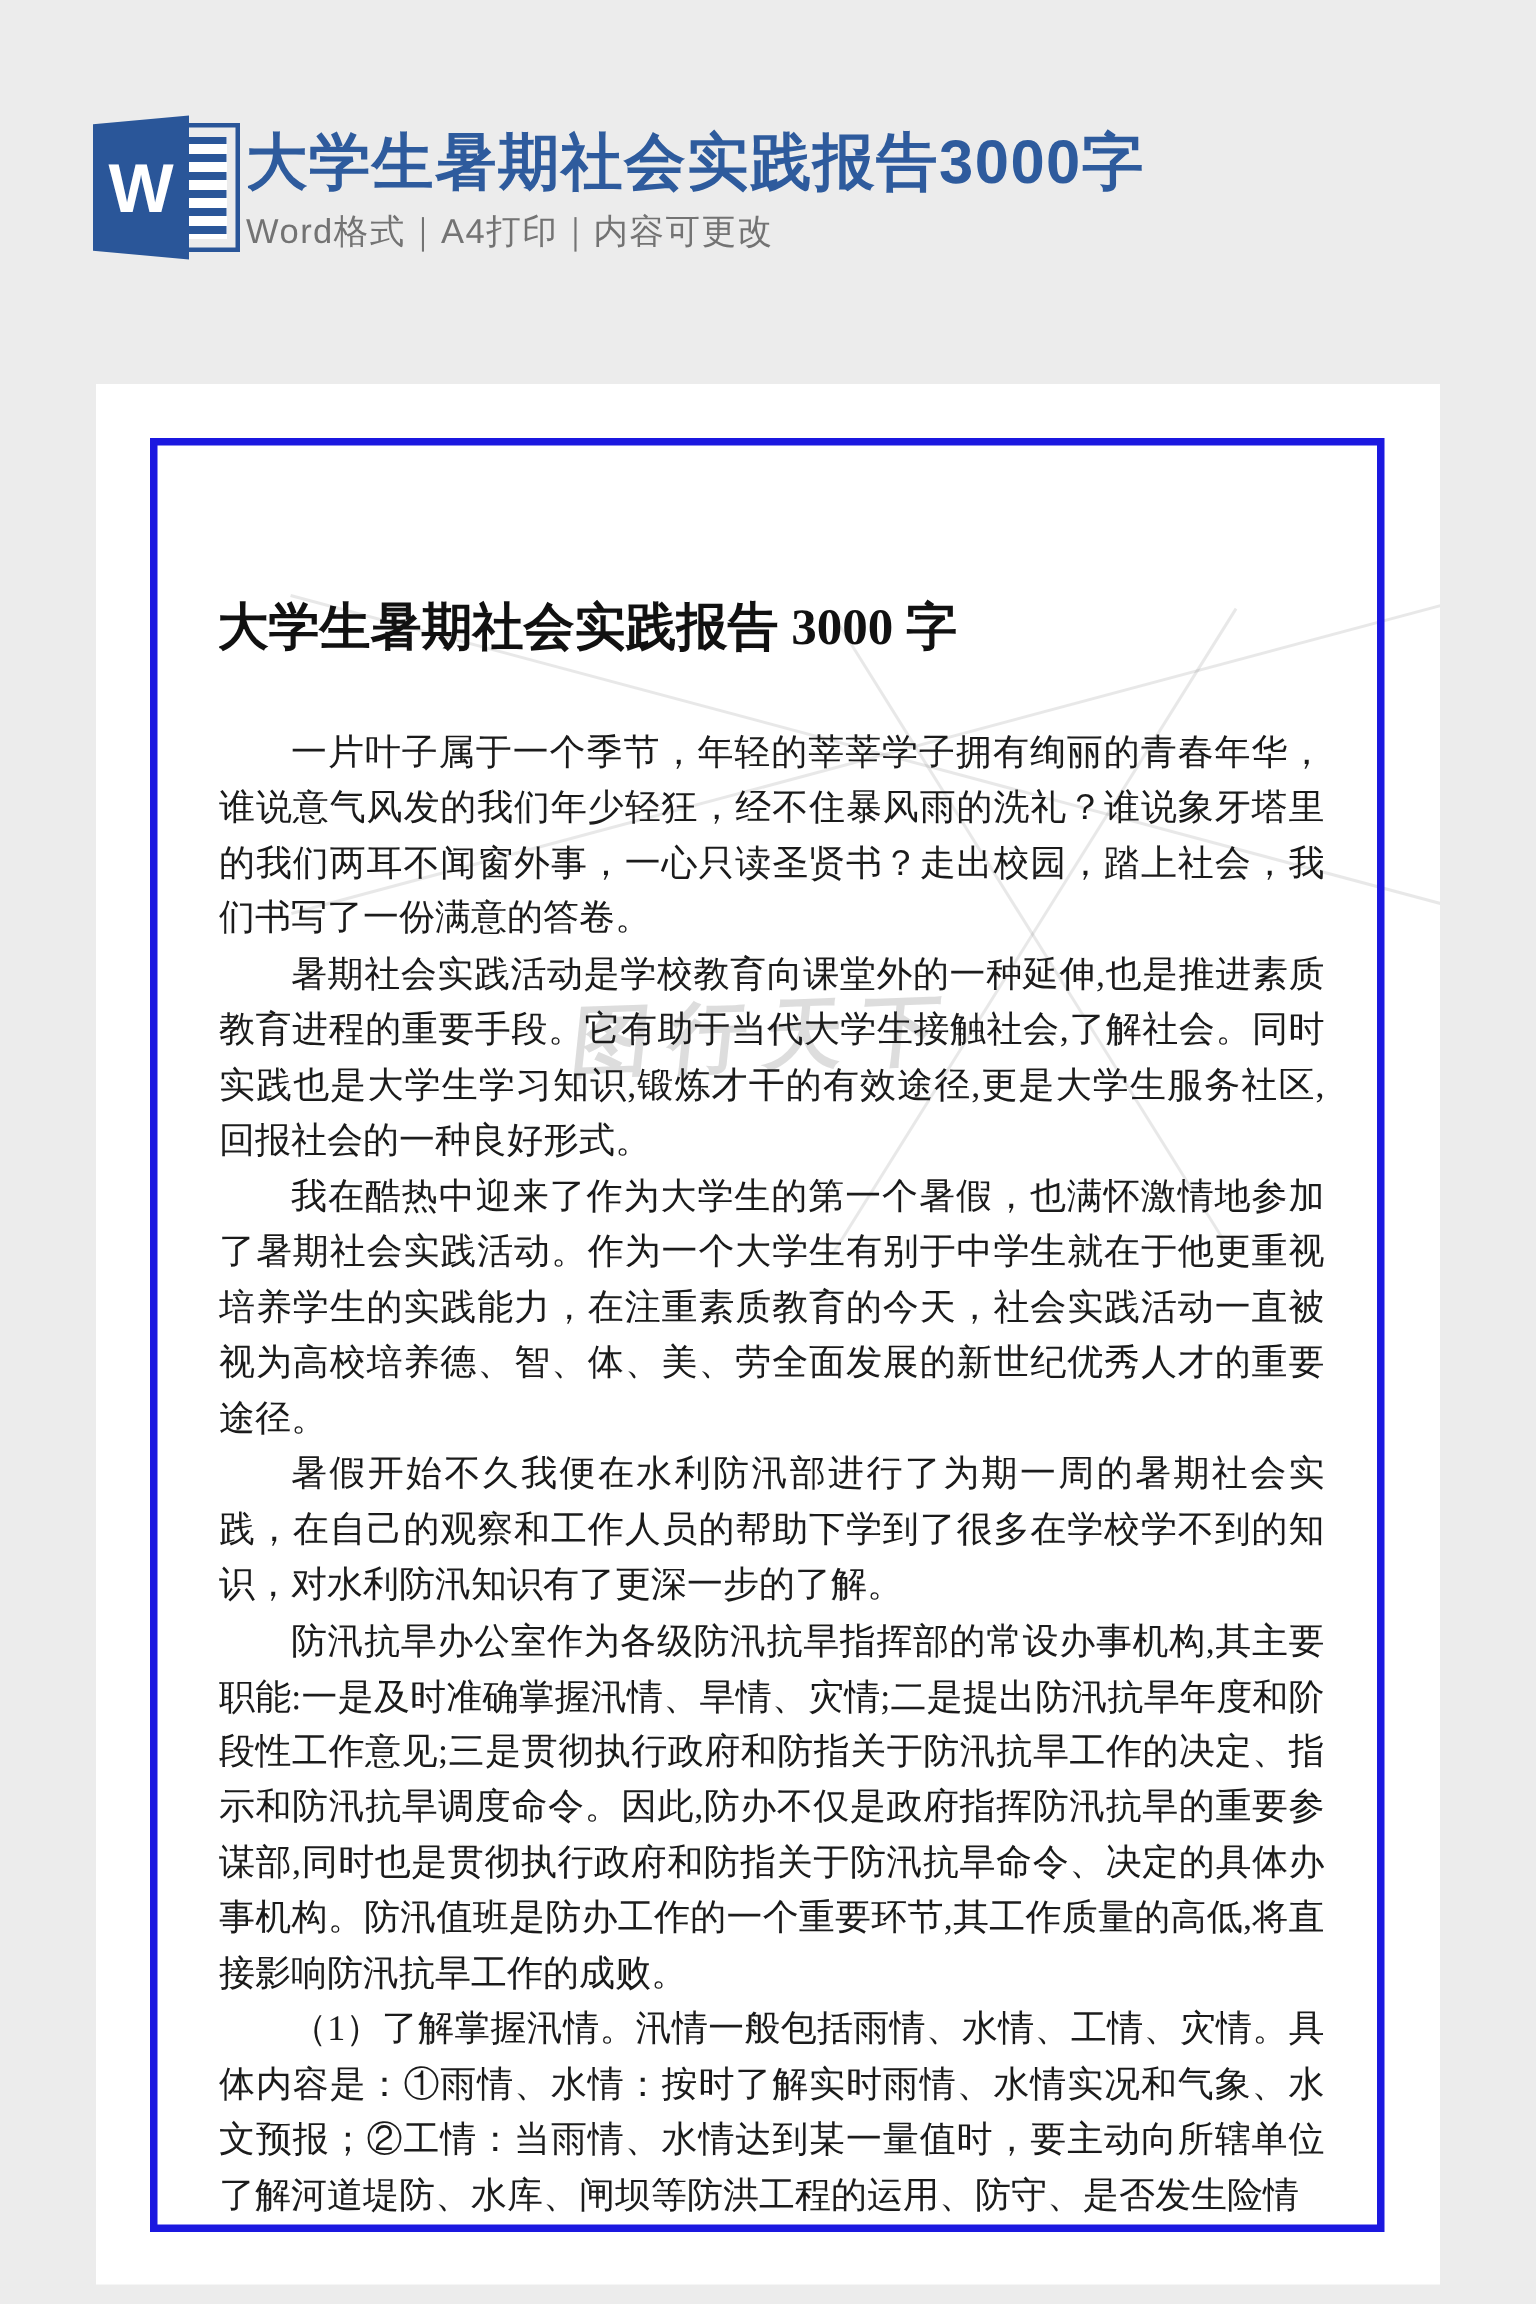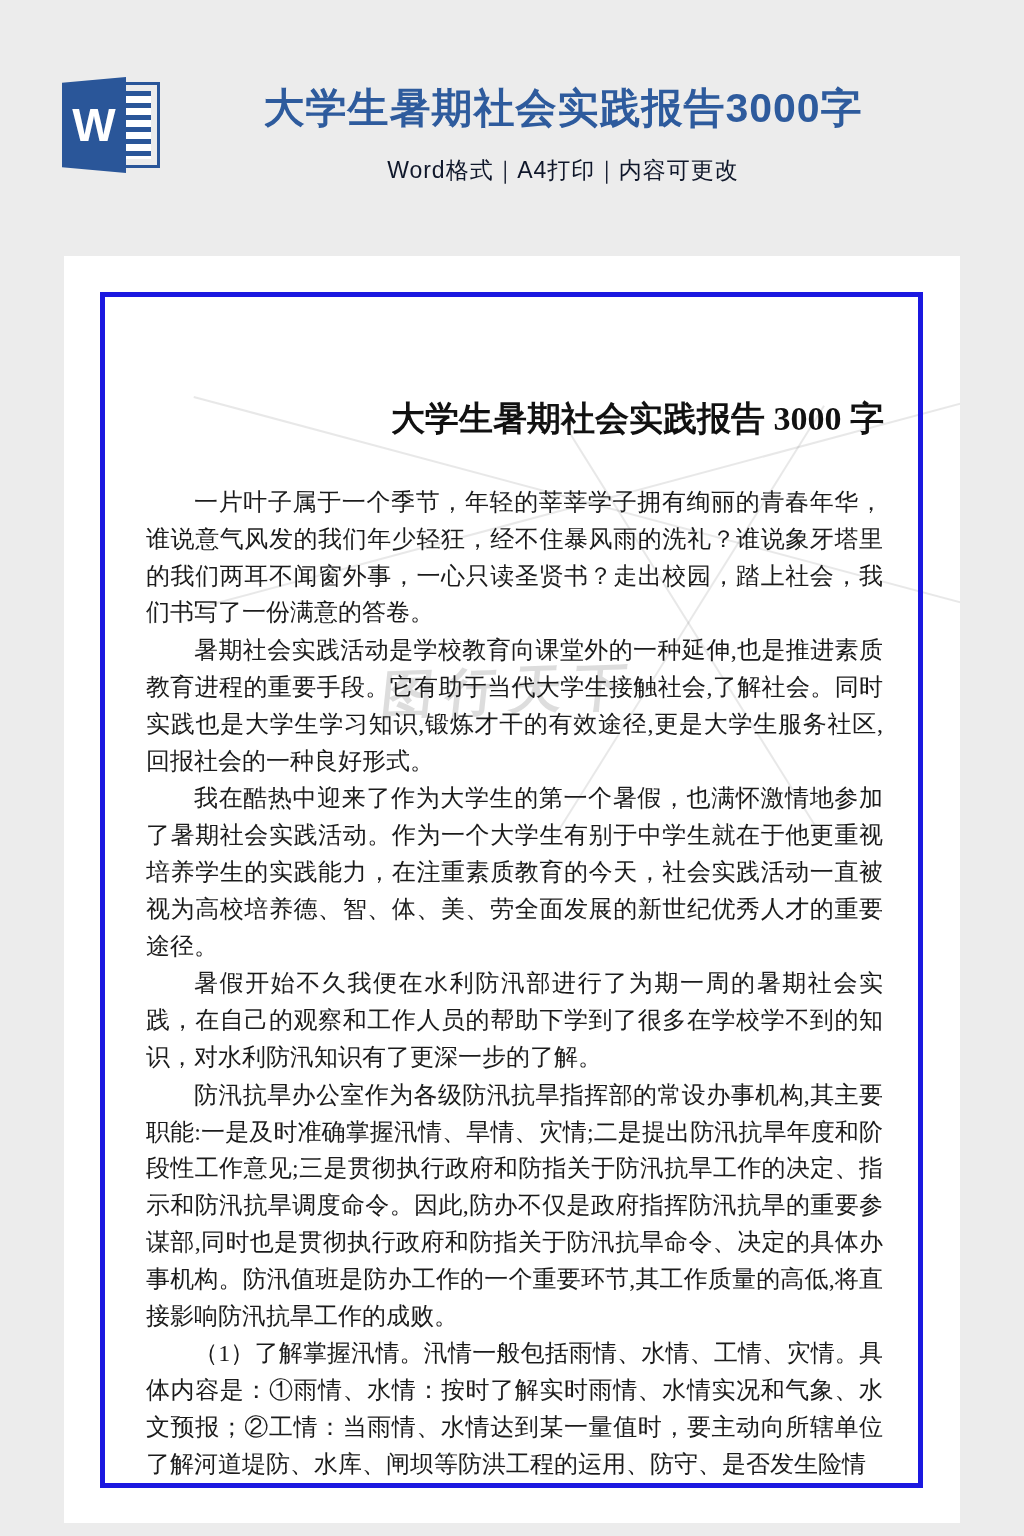--- a/index.html
+++ b/index.html
@@ -24,27 +24,27 @@
     background-image: repeating-linear-gradient(to bottom, #2a5699 0 5px, rgba(0,0,0,0) 5px 12px);
     background-clip: content-box; background-origin: content-box;
   }
   .wi-cover {
     position: absolute; left: 0; top: 0; width: 64px; height: 98px;
     background: #2a5699;
     clip-path: polygon(0 7%, 100% 1%, 100% 99%, 0 93%);
     display: flex; align-items: center; justify-content: center;
     color: #ffffff; font-size: 46px; font-weight: bold;
   }
-  .header-text { flex: 1; text-align: center; padding-top: 10px; }
+  .header-text { flex: 1; text-align: left; padding-top: 10px; }
   .header-title {
     margin: 0; font-size: 41px; font-weight: bold;
     color: #2e5b9d; letter-spacing: 1px; line-height: 1.1;
   }
   .header-subtitle {
-    margin-top: 24px; font-size: 23px; color: #0f172a; letter-spacing: 1px;
+    margin-top: 8px; font-size: 23px; color: #737373; letter-spacing: 1px;
   }
 
   
   .doc-page {
     position: absolute; left: 64px; top: 256px;
     width: 896px; height: 1267px;
     background: #ffffff; overflow: hidden;
   }
   .doc-border {
     position: absolute; left: 36px; top: 36px;
@@ -54,21 +54,21 @@
     pointer-events: none;
   }
   .doc-content {
     position: absolute; left: 81px; top: 140px; width: 739px;
     font-family: "Liberation Serif", "DejaVu Serif", serif;
     color: #1b1b1b;
   }
   .doc-title {
     margin: 0 0 42px 0;
     font-size: 34px; line-height: 46px; font-weight: bold;
-    text-align: right; color: #111111;
+    text-align: left; color: #111111;
   }
   .doc-content p {
     margin: 1px;
     font-size: 24px; line-height: 36.8px;
     text-indent: 2em;
     text-align: justify;
   }
 
   
   .watermark-text {

